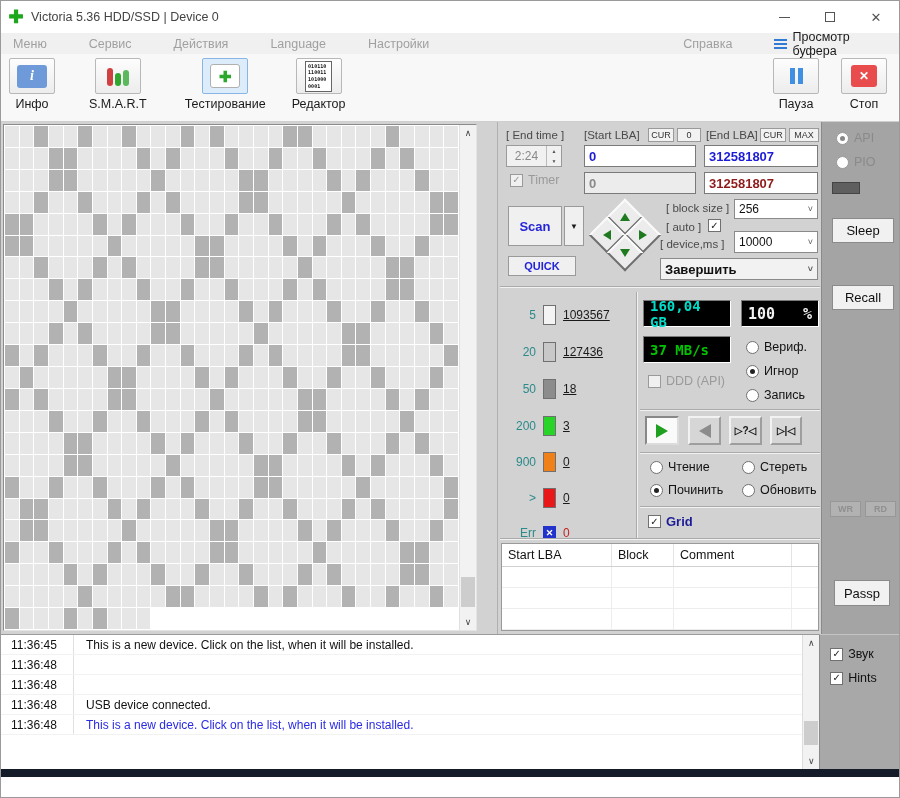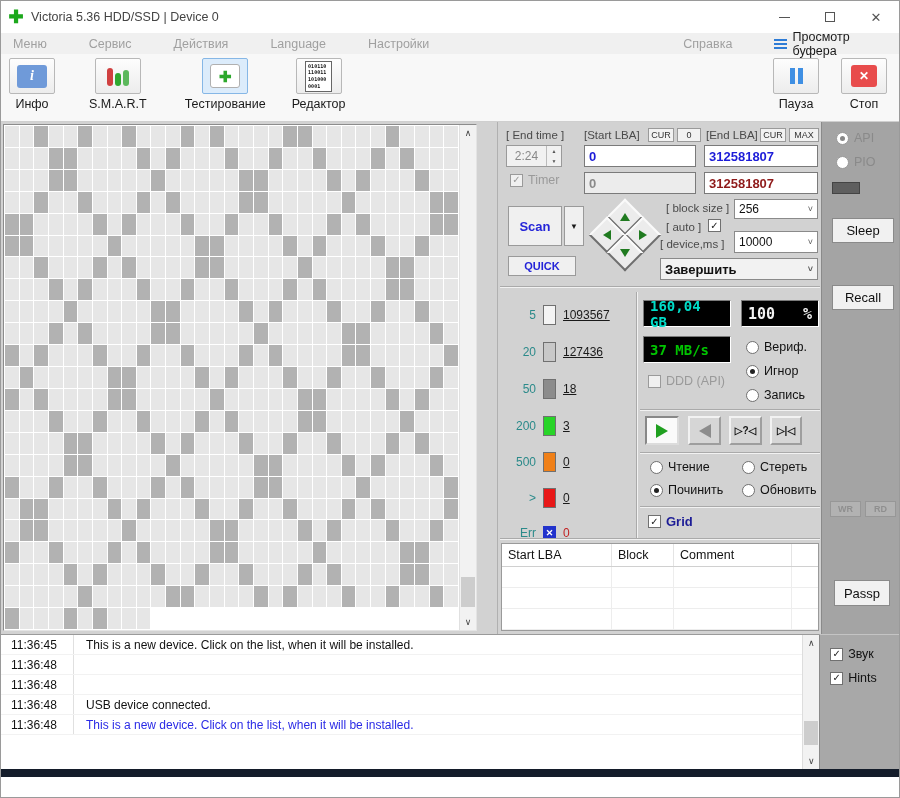--- a/index.html
+++ b/index.html
@@ -1012,21 +1012,21 @@
             <span class="stat-count">127436</span>
           </div><div class="stat-row" style="top: 256px;">
             <span class="stat-label">50</span>
             <span class="stat-block" style="background: rgb(140, 140, 140);"></span>
             <span class="stat-count">18</span>
           </div><div class="stat-row" style="top: 293px;">
             <span class="stat-label">200</span>
             <span class="stat-block" style="background: rgb(40, 212, 40);"></span>
             <span class="stat-count">3</span>
           </div><div class="stat-row" style="top: 329px;">
-            <span class="stat-label">500</span>
+            <span class="stat-label">900</span>
             <span class="stat-block" style="background: rgb(240, 128, 24);"></span>
             <span class="stat-count">0</span>
           </div><div class="stat-row" style="top: 365px;">
             <span class="stat-label">&gt;</span>
             <span class="stat-block" style="background: rgb(232, 24, 24);"></span>
             <span class="stat-count">0</span>
           </div><div class="stat-row" style="top: 400px;">
             <span class="stat-label">Err</span>
             <span class="stat-block errb" style="background: rgb(34, 51, 204);">✕</span>
             <span class="stat-count err">0</span>

